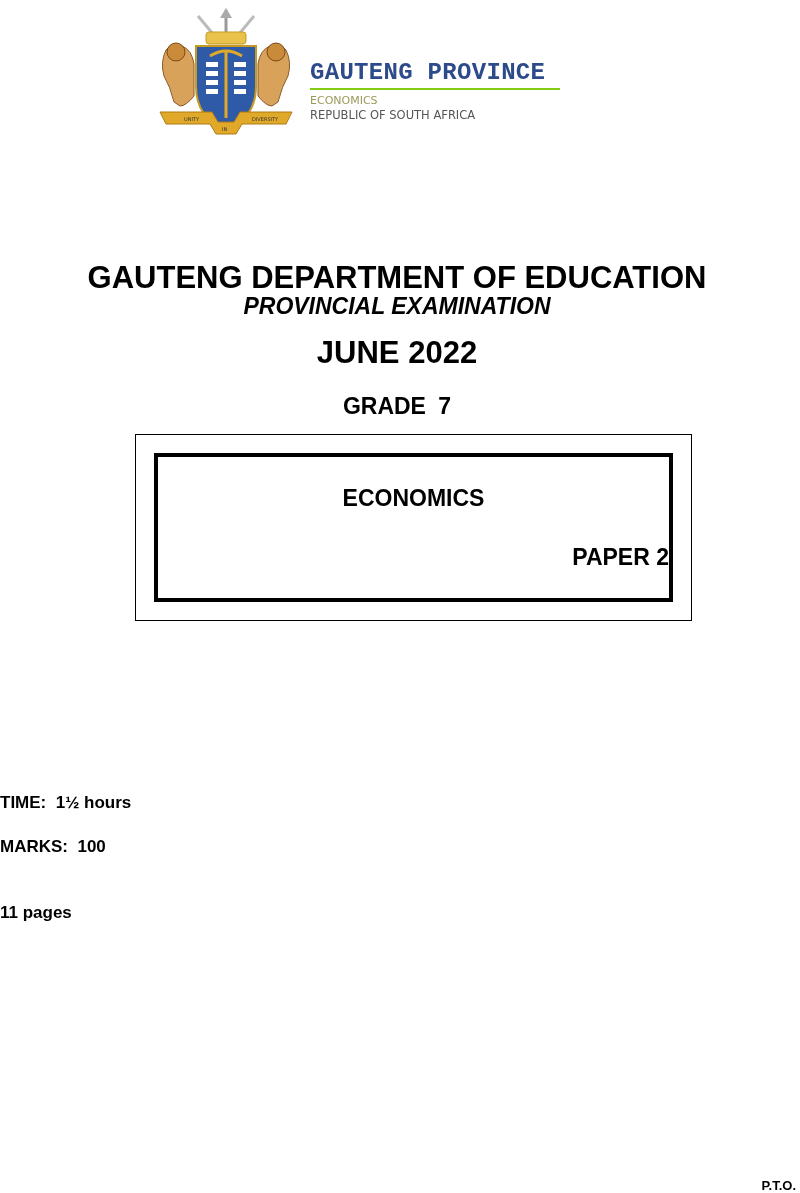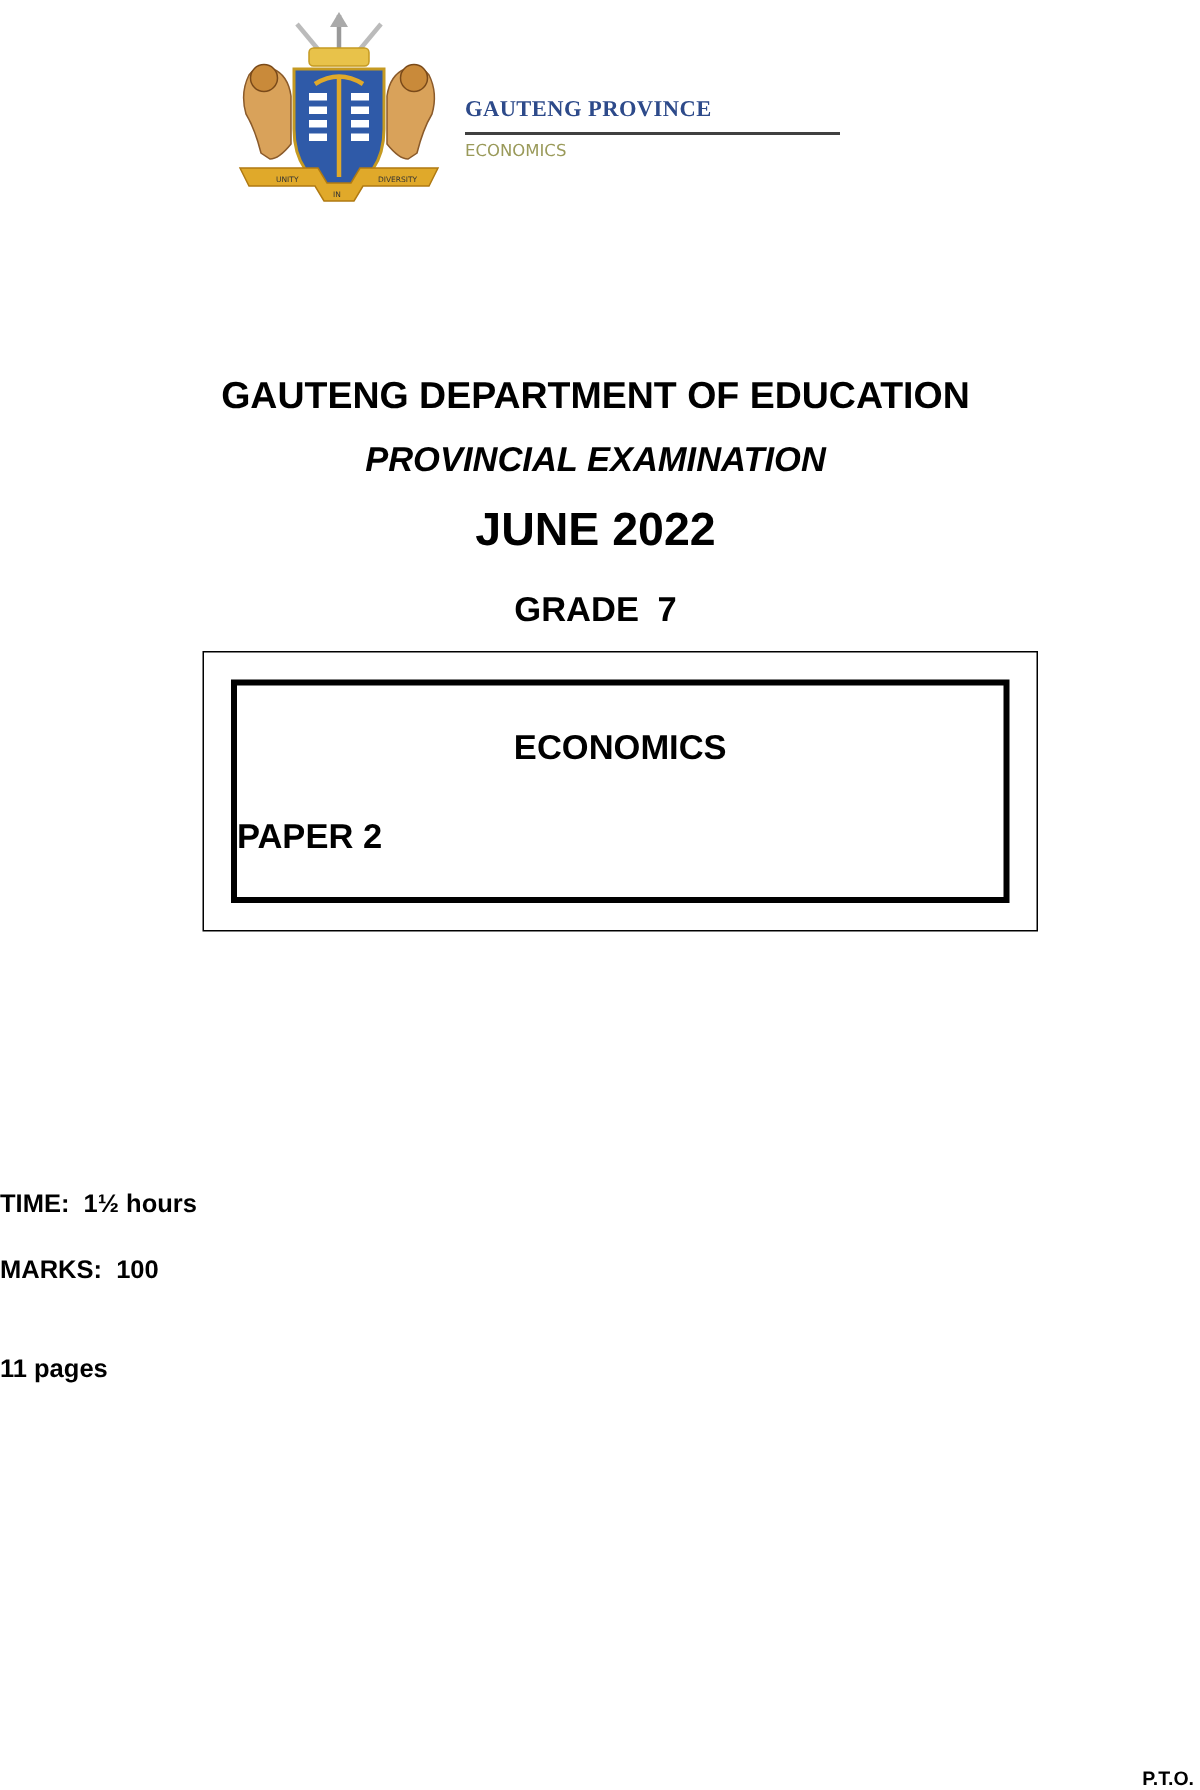--- a/index.html
+++ b/index.html
@@ -29,28 +29,28 @@
       width: 160px;
       height: 134px;
     }
     .logo-text {
       position: absolute;
       left: 170px;
       top: 56px;
       width: 260px;
     }
     .logo-title {
-      font-family: Liberation Serif, serif;
+      font-family: Liberation Mono, monospace;
       font-weight: bold;
-      font-size: 15px;
+      font-size: 24px;
       letter-spacing: 0.3px;
       color: #2d4a8a;
       line-height: 26px;
       padding-bottom: 2px;
-      border-bottom: 2px solid #404040;
+      border-bottom: 2px solid #84cc16;
       width: 250px;
       white-space: nowrap;
     }
     .logo-sub1 {
       font-family: "DejaVu Sans", sans-serif;
       font-size: 11px;
       color: #9a9a5a;
       margin-top: 4px;
       line-height: 14px;
     }
@@ -61,21 +61,21 @@
       line-height: 15px;
     }
     .heading {
       position: absolute;
       left: 0;
       width: 794px;
       text-align: center;
       font-weight: bold;
       white-space: nowrap;
     }
-    .h-dept { top: 250px; font-size: 25px; }
+    .h-dept { top: 260px; font-size: 31px; }
     .h-prov { top: 293px; font-size: 23px; font-style: italic; }
     .h-date { top: 335px; font-size: 31px; }
     .h-grade { top: 393px; font-size: 23px; word-spacing: 6px; }
 
     .subject-box {
       position: absolute;
       left: 135px;
       top: 434px;
       width: 519px;
       height: 149px;
@@ -94,21 +94,21 @@
       left: 0; right: 0;
       top: 28px;
       text-align: center;
       font-weight: bold;
       font-size: 23px;
     }
     .subject-paper {
       position: absolute;
       left: 0; right: 0;
       top: 87px;
-      text-align: left;
+      text-align: right;
       font-weight: bold;
       font-size: 23px;
     }
     .info {
       position: absolute;
       left: 0;
       font-weight: bold;
       font-size: 17px;
       white-space: pre;
     }
@@ -157,20 +157,21 @@
     <circle cx="130" cy="46" r="9" fill="#c98a3a" stroke="#7a4a1a"></circle>
 
     <path d="M14 106 L66 106 L72 116 L88 116 L94 106 L146 106 L140 118 L96 118 L90 128 L70 128 L64 118 L20 118 Z" fill="#e0a92a" stroke="#b07a12"></path>
     <text x="38" y="115" font-size="5" font-family="DejaVu Sans, sans-serif" fill="#333">UNITY</text>
     <text x="76" y="125" font-size="5" font-family="DejaVu Sans, sans-serif" fill="#333">IN</text>
     <text x="106" y="115" font-size="5" font-family="DejaVu Sans, sans-serif" fill="#333">DIVERSITY</text>
   </svg>
   <div class="logo-text">
     <div class="logo-title">GAUTENG PROVINCE</div>
     <div class="logo-sub1">ECONOMICS</div>
+    <div class="logo-sub2">REPUBLIC OF SOUTH AFRICA</div>
   </div>
 </div>
 
 <div class="heading h-dept">GAUTENG DEPARTMENT OF EDUCATION</div>
 <div class="heading h-prov">PROVINCIAL EXAMINATION</div>
 <div class="heading h-date">JUNE 2022</div>
 <div class="heading h-grade">GRADE  7</div>
 
 <div class="subject-box">
   <div class="subject-inner">

